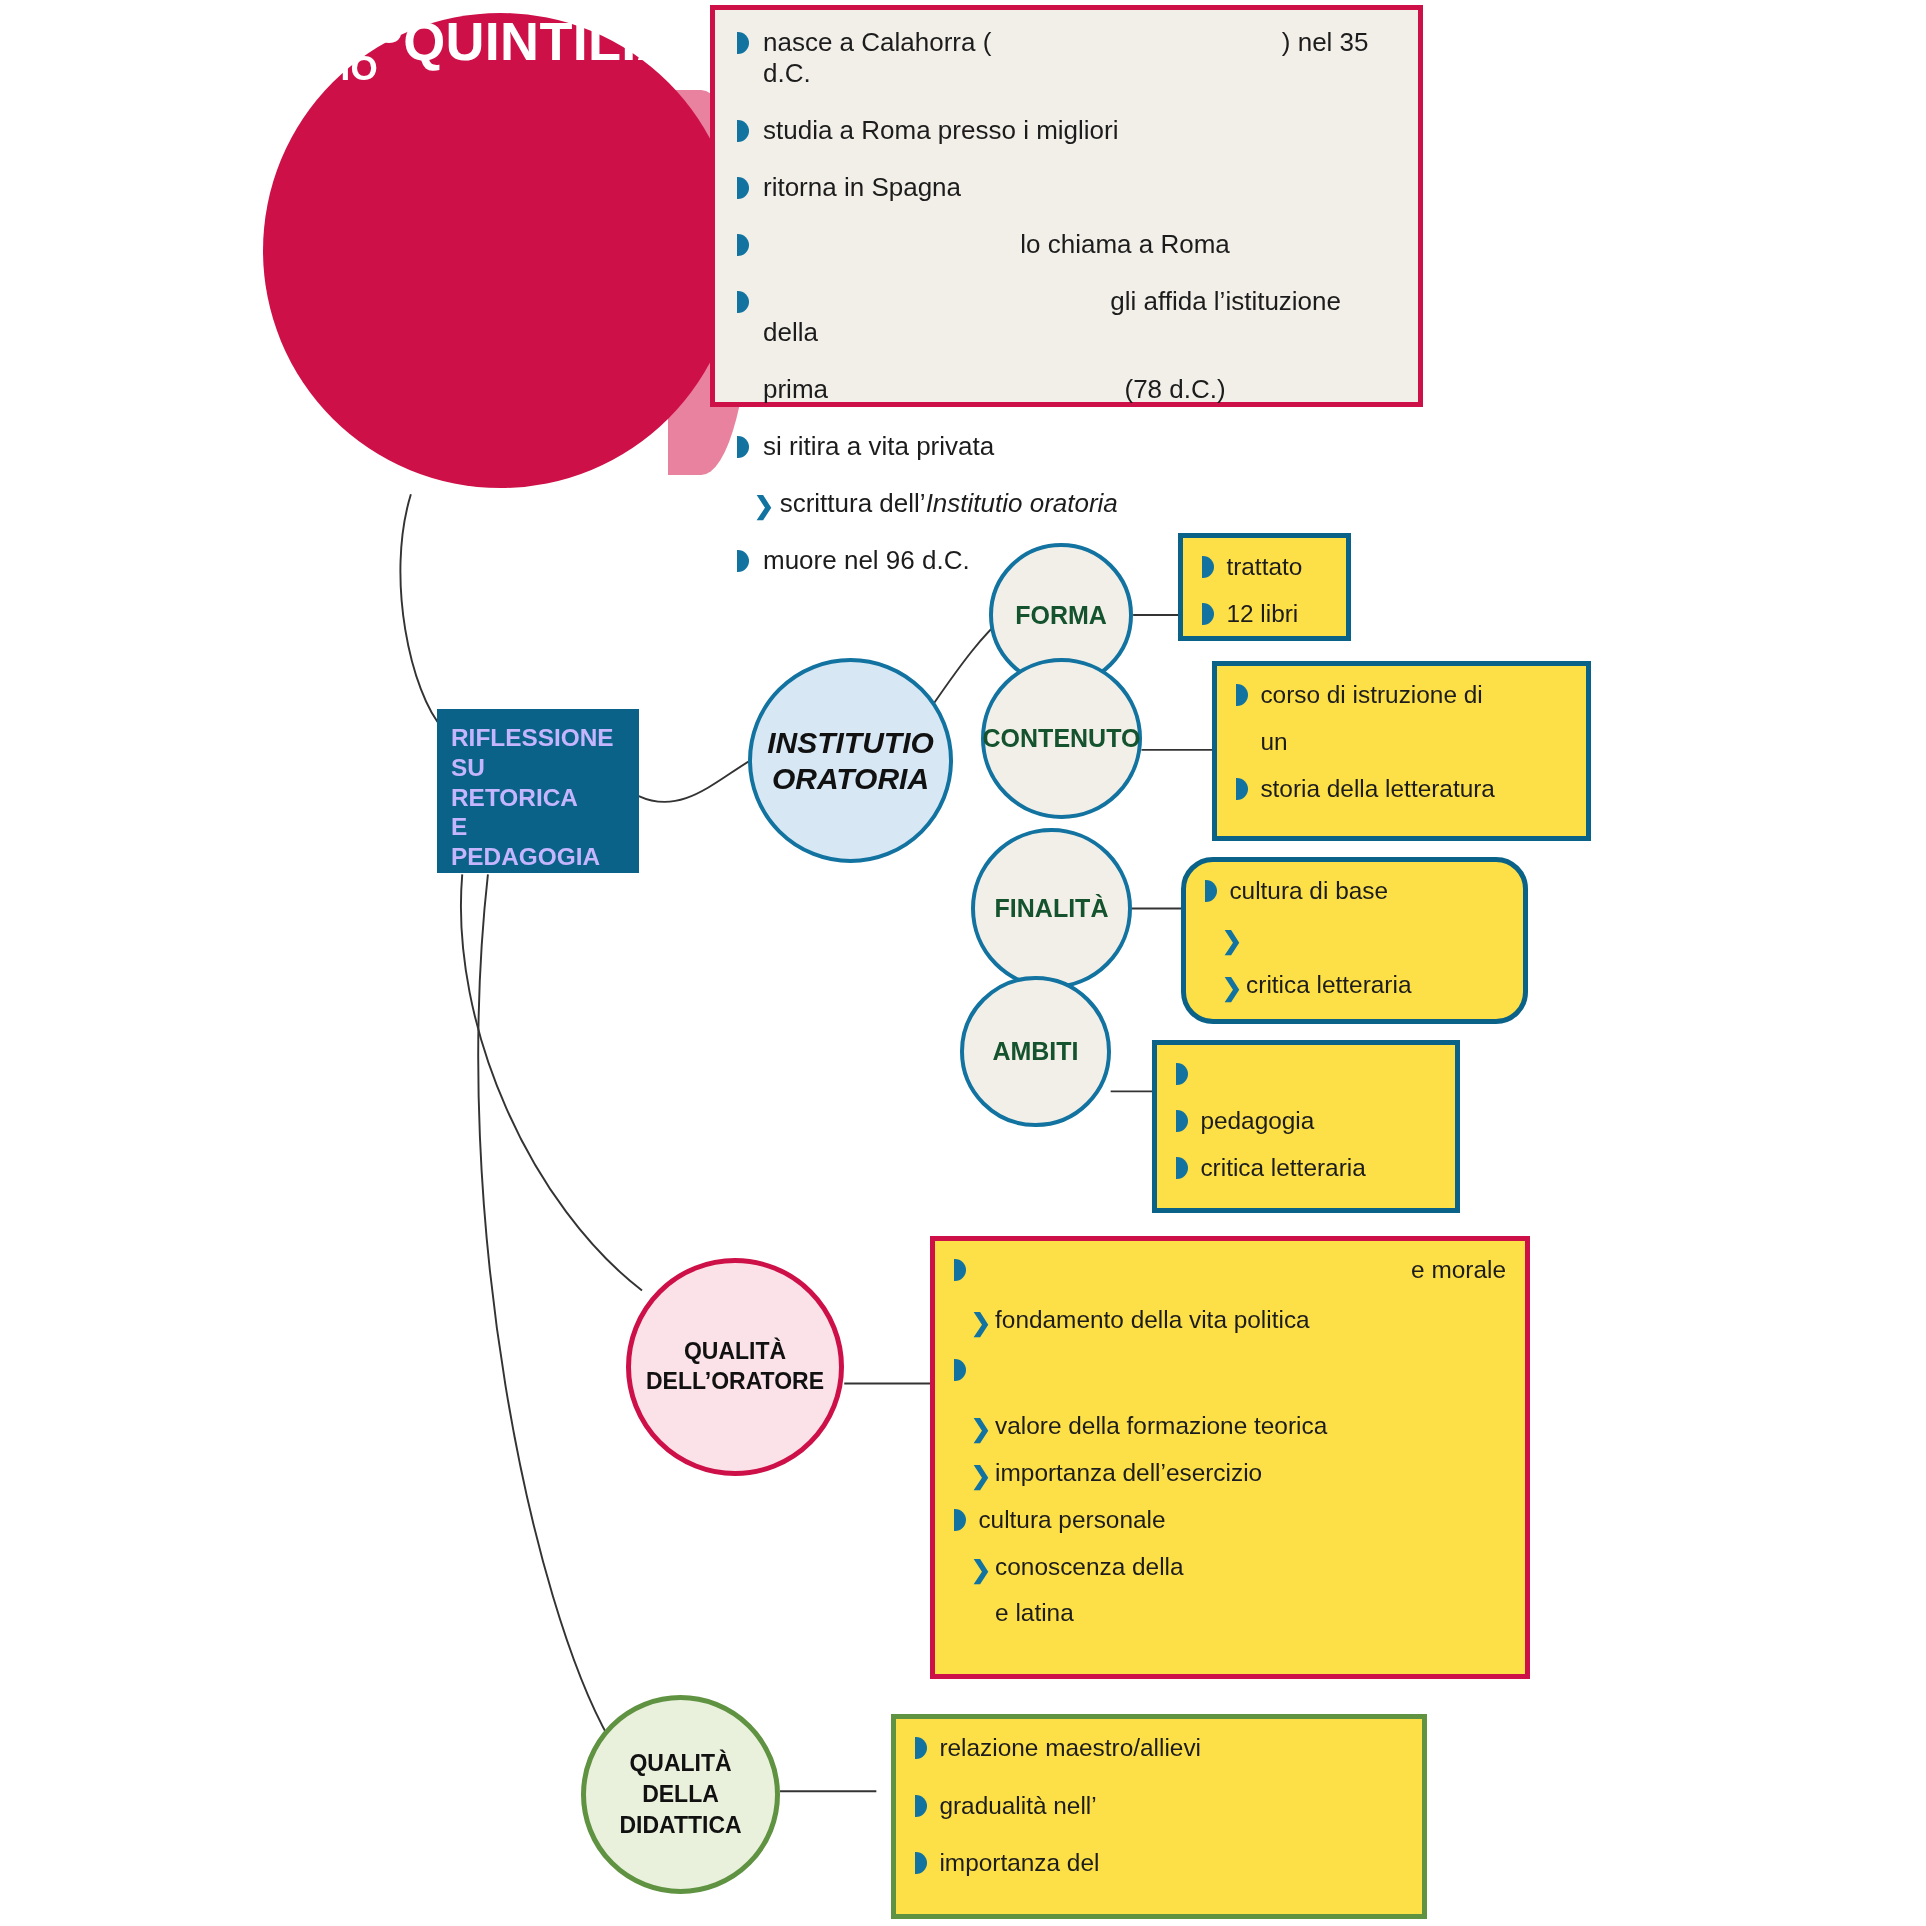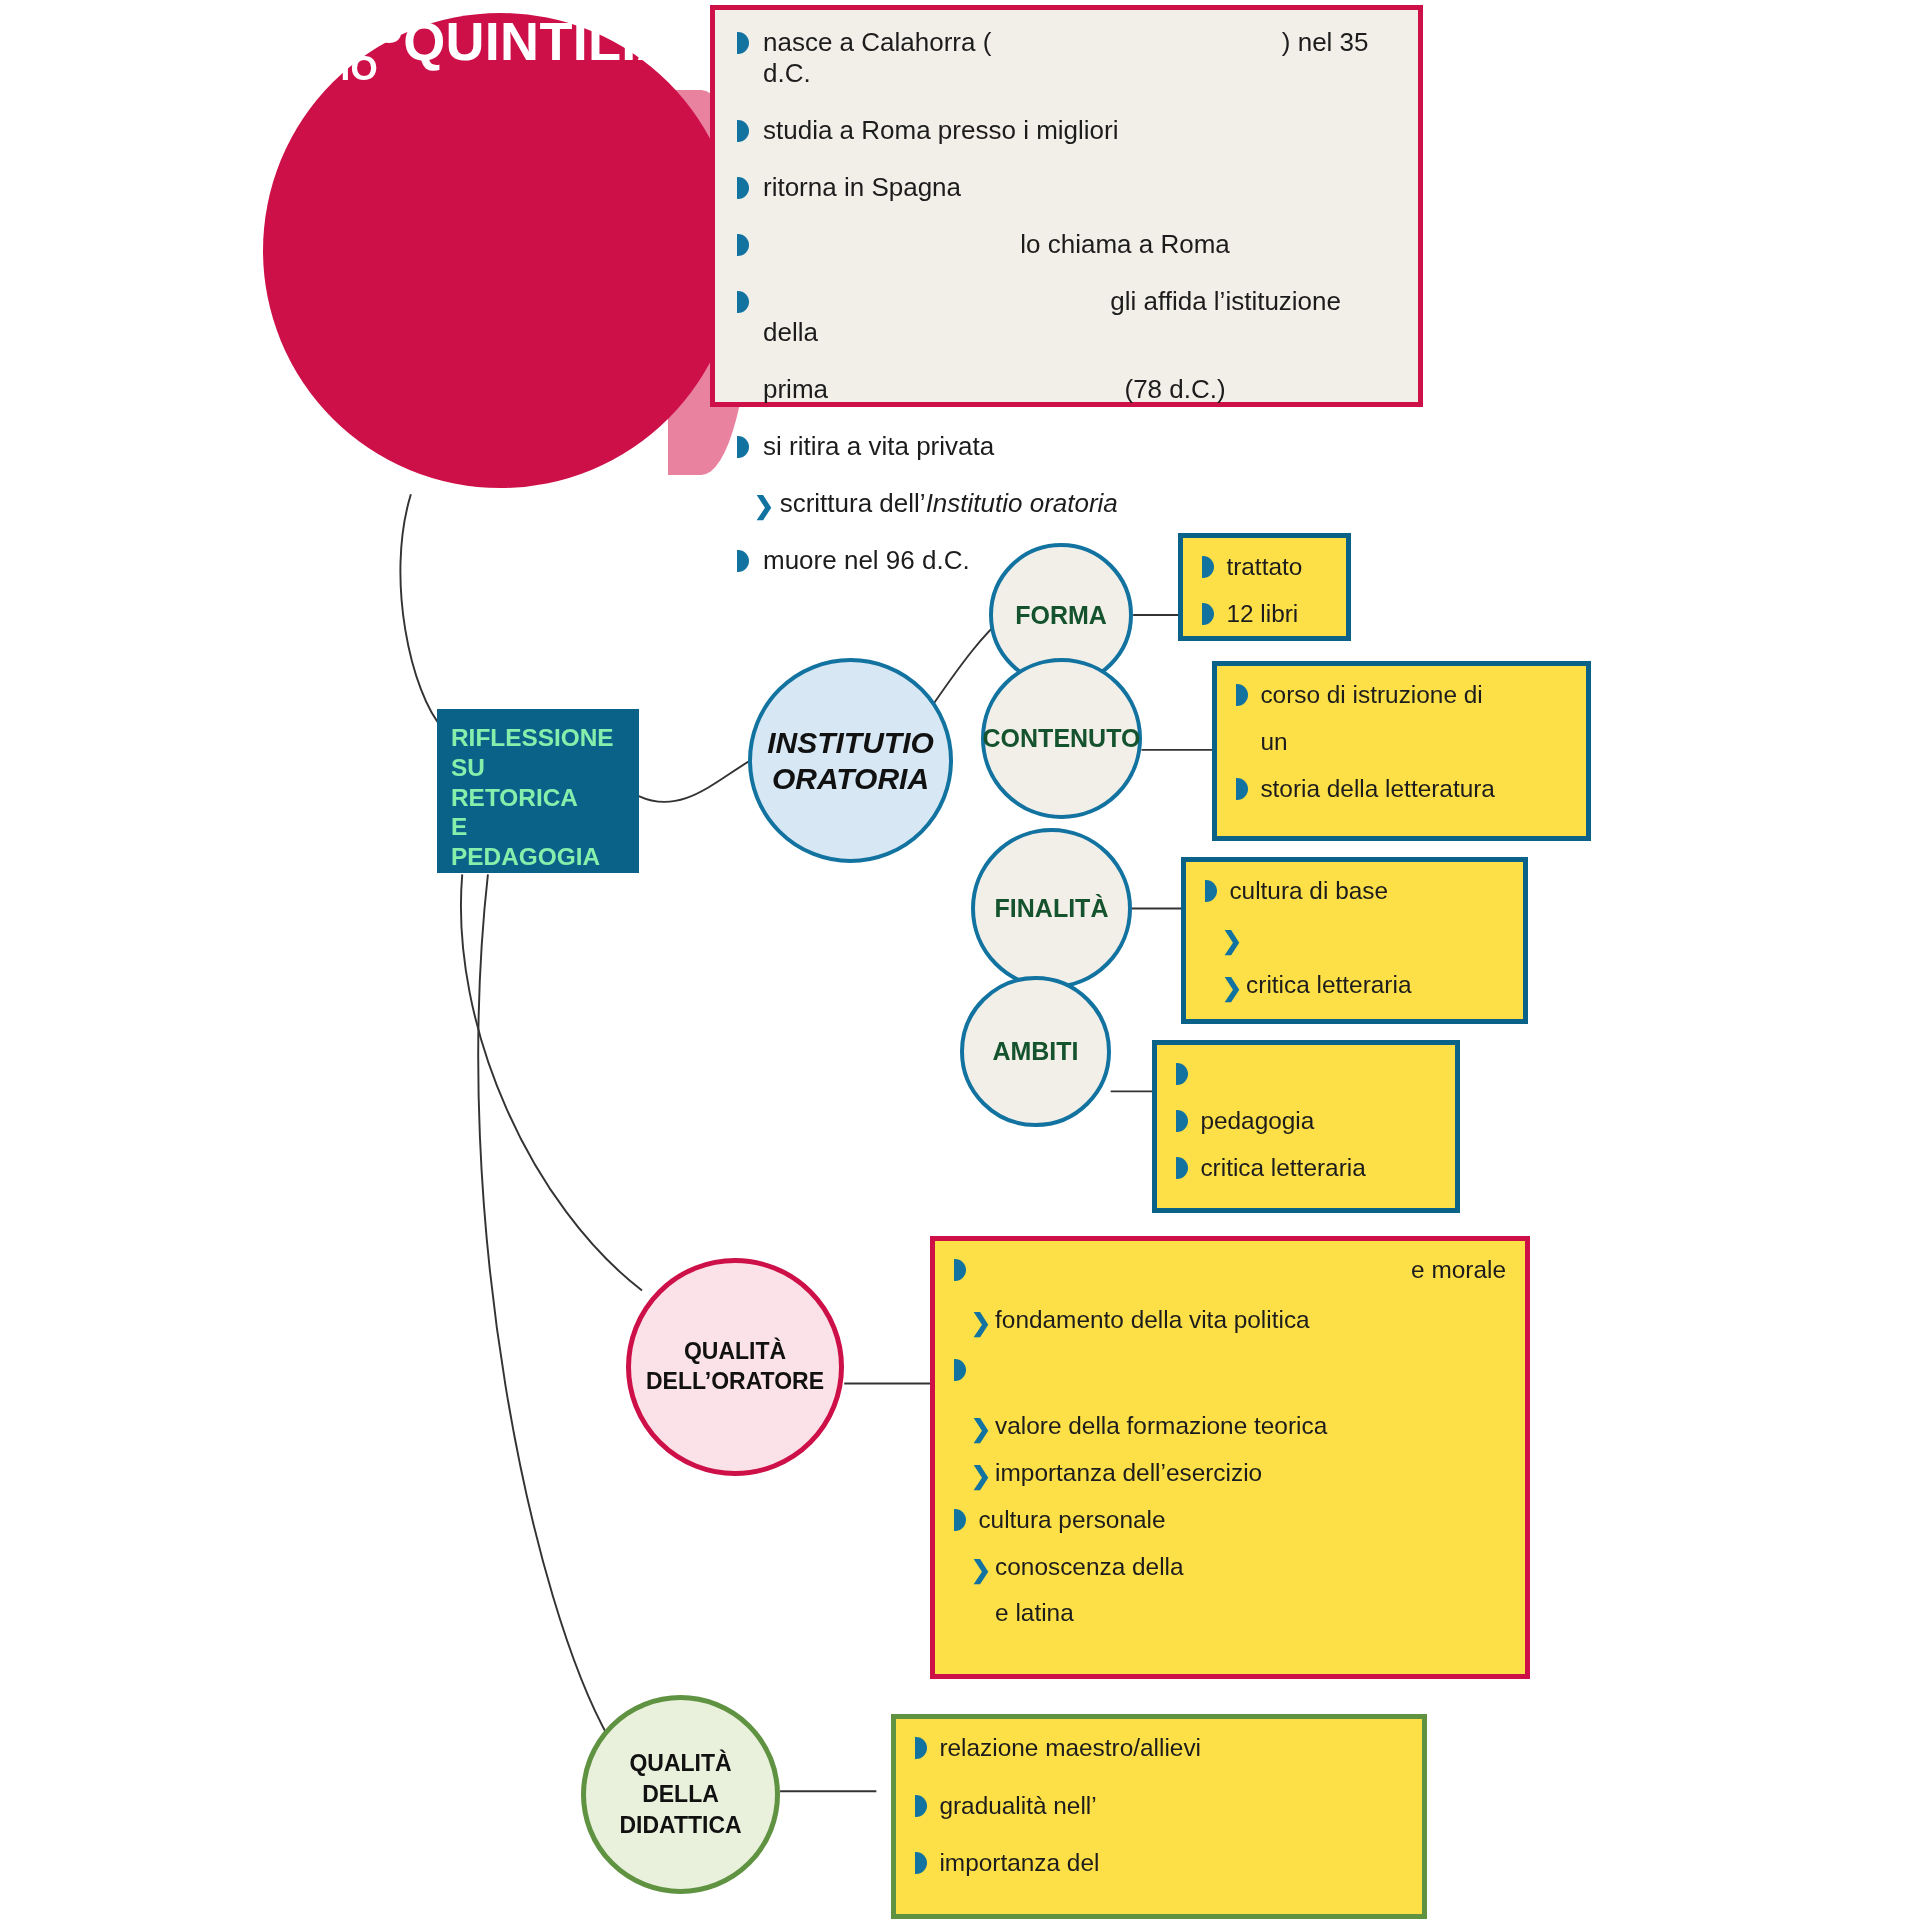--- a/index.html
+++ b/index.html
@@ -108,21 +108,21 @@
   .ital { font-style: italic; }
 
   
   .blank { display: inline-block; }
 
   
   .blue-box {
     left: 437px; top: 709px;
     width: 202px; height: 164px;
     background: #0A6288;
-    color: #86efac;
+    color: #c4b5fd;
     font-weight: bold;
     font-size: 24.4px;
     line-height: 1.22;
     padding: 14px 6px 0 14px;
     z-index: 4;
   }
 
   
   .ellipse {
     border-radius: 50%;
@@ -195,21 +195,21 @@
     color: #1c1c1c;
     margin-bottom: 19px;
   }
   .dbox .item:last-child { margin-bottom: 0; }
   .dbox .item .mk { width: 24.4px; flex: 0 0 24.4px; }
   .dbox .item .txt { flex: 1 1 auto; }
   .dbox .item.sub { padding-left: 16.7px; }
 
   .box-forma     { left: 1178px; top: 533px;  width: 173px; height: 108px; }
   .box-contenuto { left: 1212px; top: 661px; width: 379px; height: 180px; }
-  .box-finalita  { left: 1181px; top: 857px; width: 347px; height: 167px; }
+  .box-finalita  { left: 1181px; top: 857px; width: 347px; height: 167px; border-radius: 32px; }
   .box-ambiti    { left: 1152px; top: 1040px; width: 308px; height: 173px; }
   .box-oratore   { left: 930px; top: 1236px; width: 600px; height: 443px; }
   .box-didattica { left: 873px; top: 1714px; width: 536px; height: 205px; }
 </style>
 </head>
 <body>
 
 <div id="stage">
 
   <svg class="connectors" viewBox="0 0 3000 3000">

